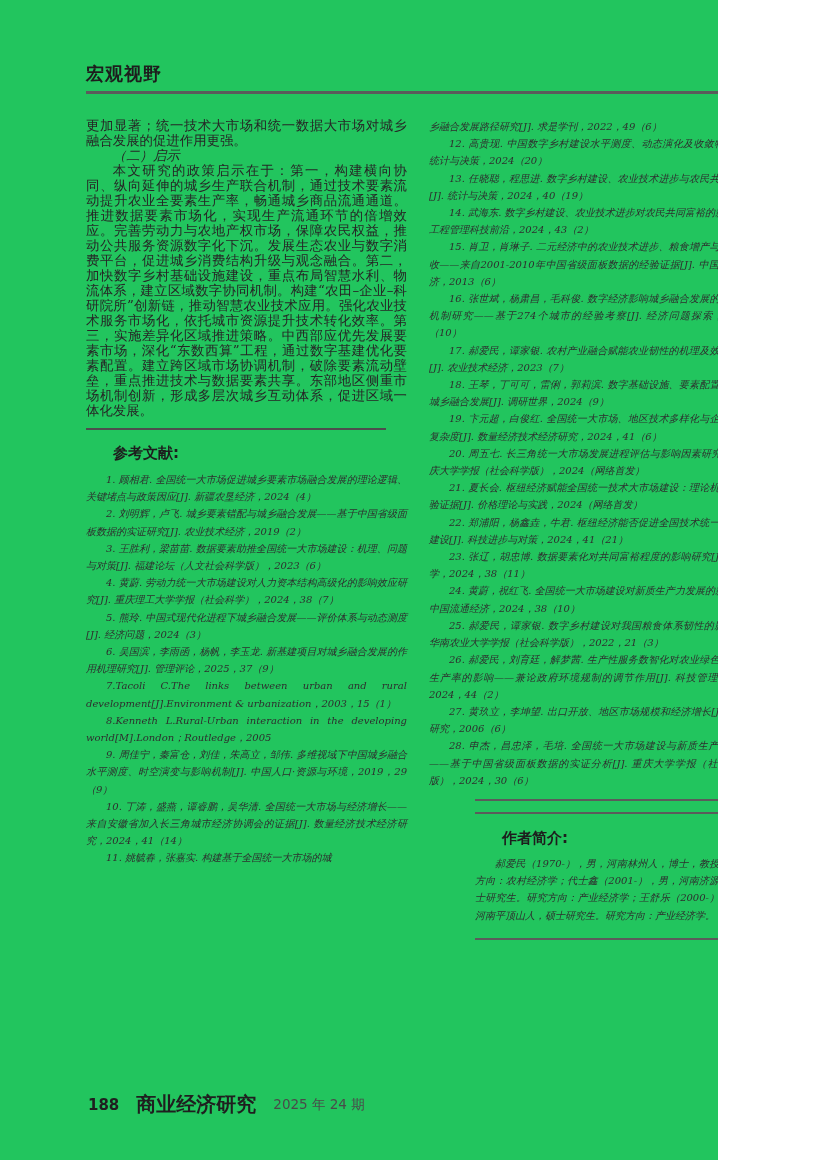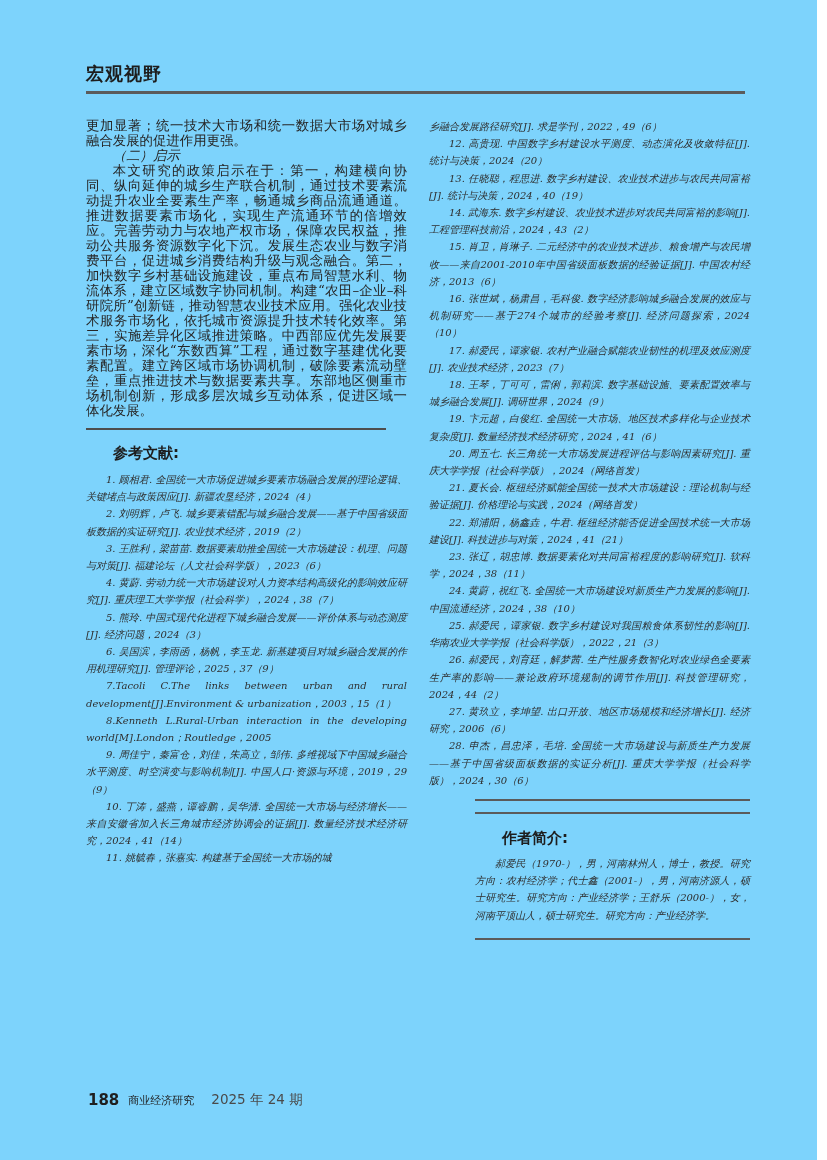--- a/index.html
+++ b/index.html
@@ -1,19 +1,19 @@
 <!DOCTYPE html>
 <html><head>
 <meta charset="utf-8">
 <style>
   html,body { margin:0; padding:0; background:#ffffff; }
   .page {
     position:relative;
-    width:817px; height:1160px;
-    background:#7dd3fc;
+    width:718px; height:1160px;
+    background:#22c55e;
     color:#2b2b2b;
     font-family:"DejaVu Serif","Liberation Serif",serif;
     overflow:hidden;
   }
   
   .masthead-title {
     position:absolute; top:62px; left:86px;
     margin:0;
     font-family:"DejaVu Sans","Liberation Sans",sans-serif;
     font-weight:bold; font-size:18px; letter-spacing:1px;
@@ -62,21 +62,21 @@
   }
   .author-box .rule2 { height:2px; background:#5b5b5b; margin-top:11px; }
   .author-box h2.block-heading { margin:15px 0 7px 0; }
   
   .footer {
     position:absolute; top:1091px; left:88px;
     display:flex; align-items:center;
     font-family:"DejaVu Sans","Liberation Sans",sans-serif;
   }
   .footer .pg      { font-size:15px; font-weight:bold; color:#1f1f1f; }
-  .footer .journal { font-size:11px; font-weight:normal; color:#1f1f1f; margin-left:9px; }
+  .footer .journal { font-size:20px; font-weight:bold; color:#1f1f1f; margin-left:17px; }
   .footer .issue   { font-size:13.5px; color:#4a4a4a; margin-left:17px; }
 </style>
 </head>
 <body>
 
 <div class="page">
 
   <h1 class="masthead-title">宏观视野</h1>
   <div class="masthead-rule"></div>
 

